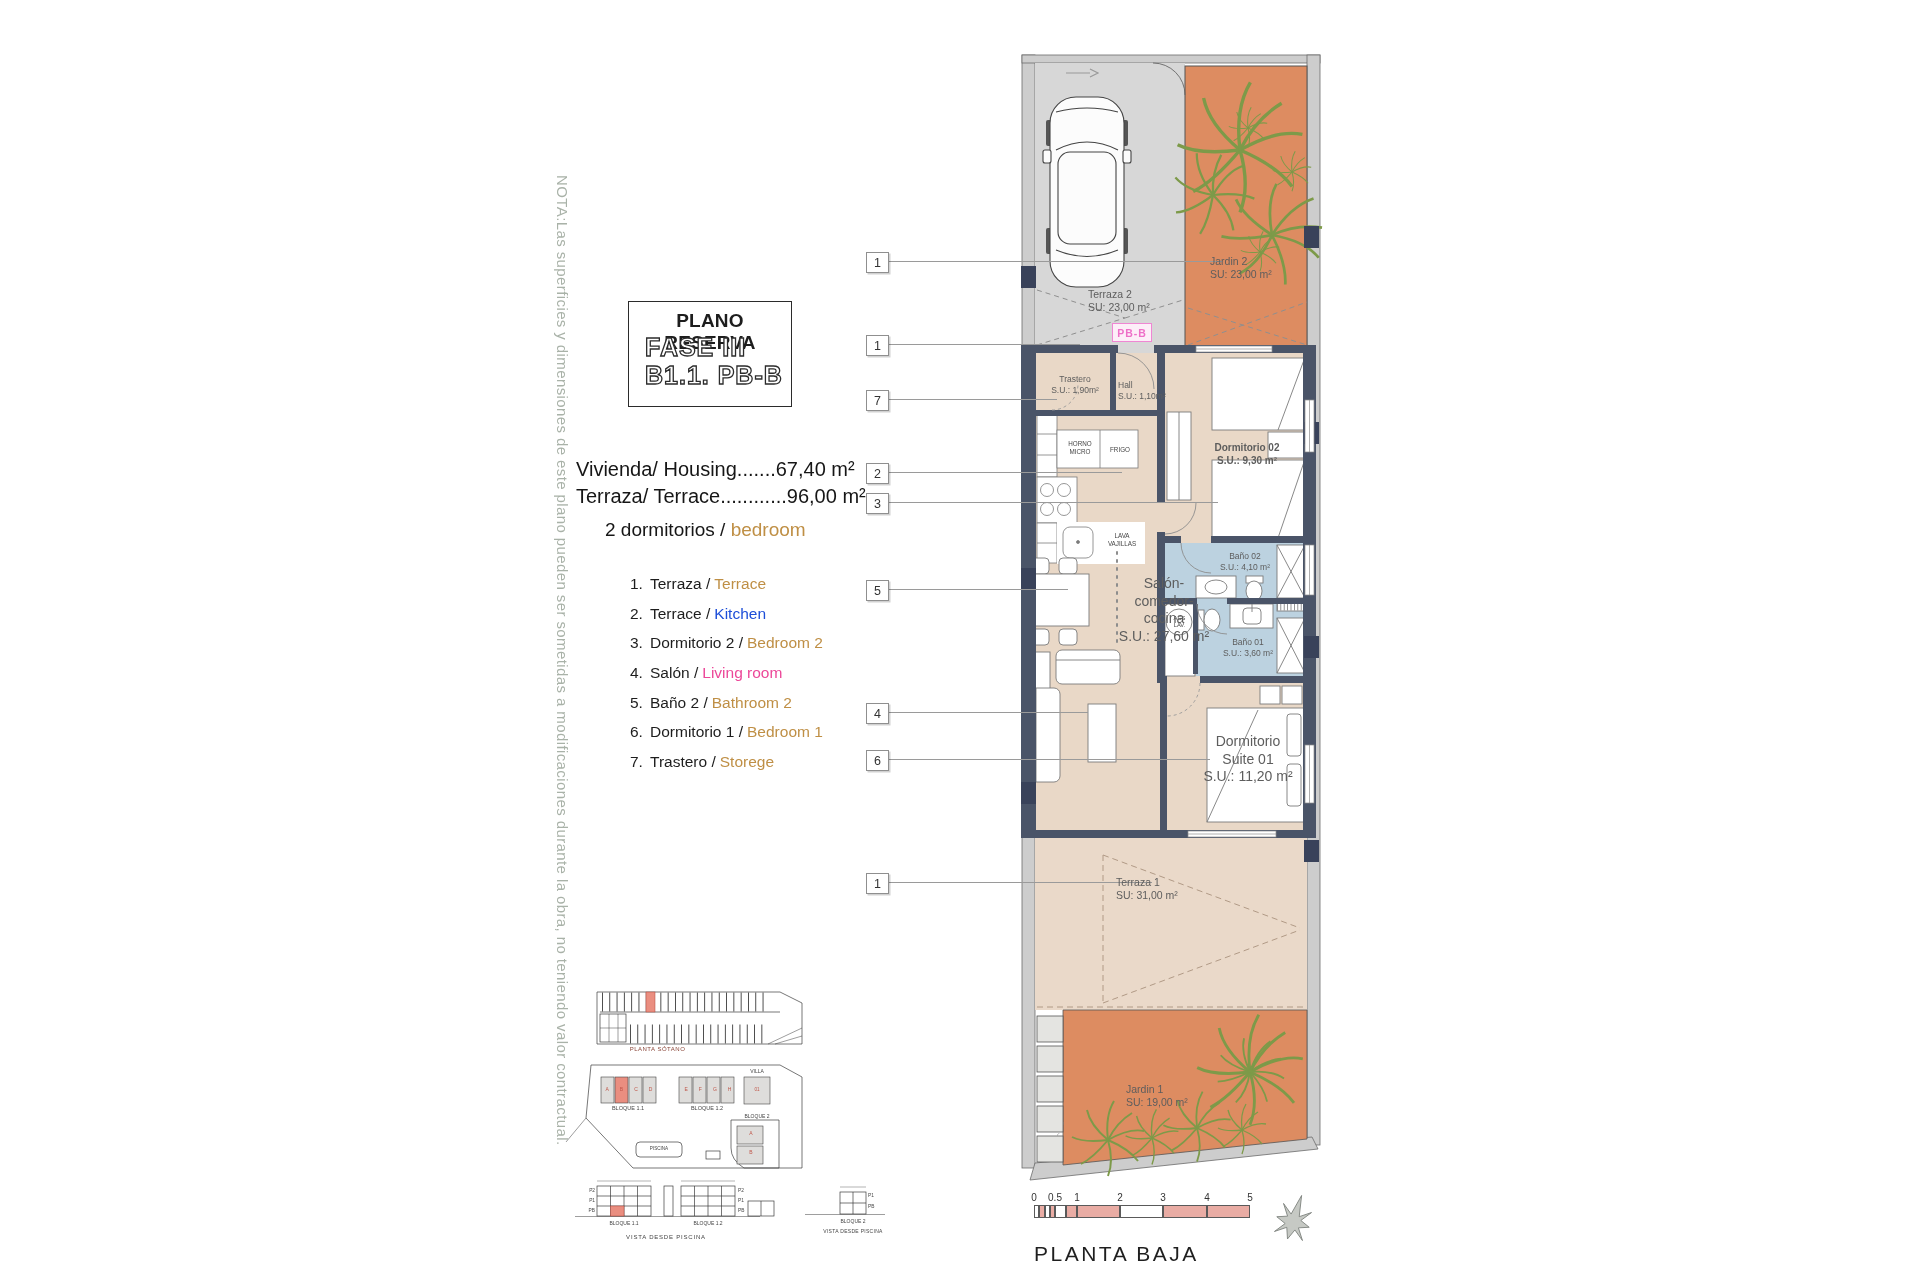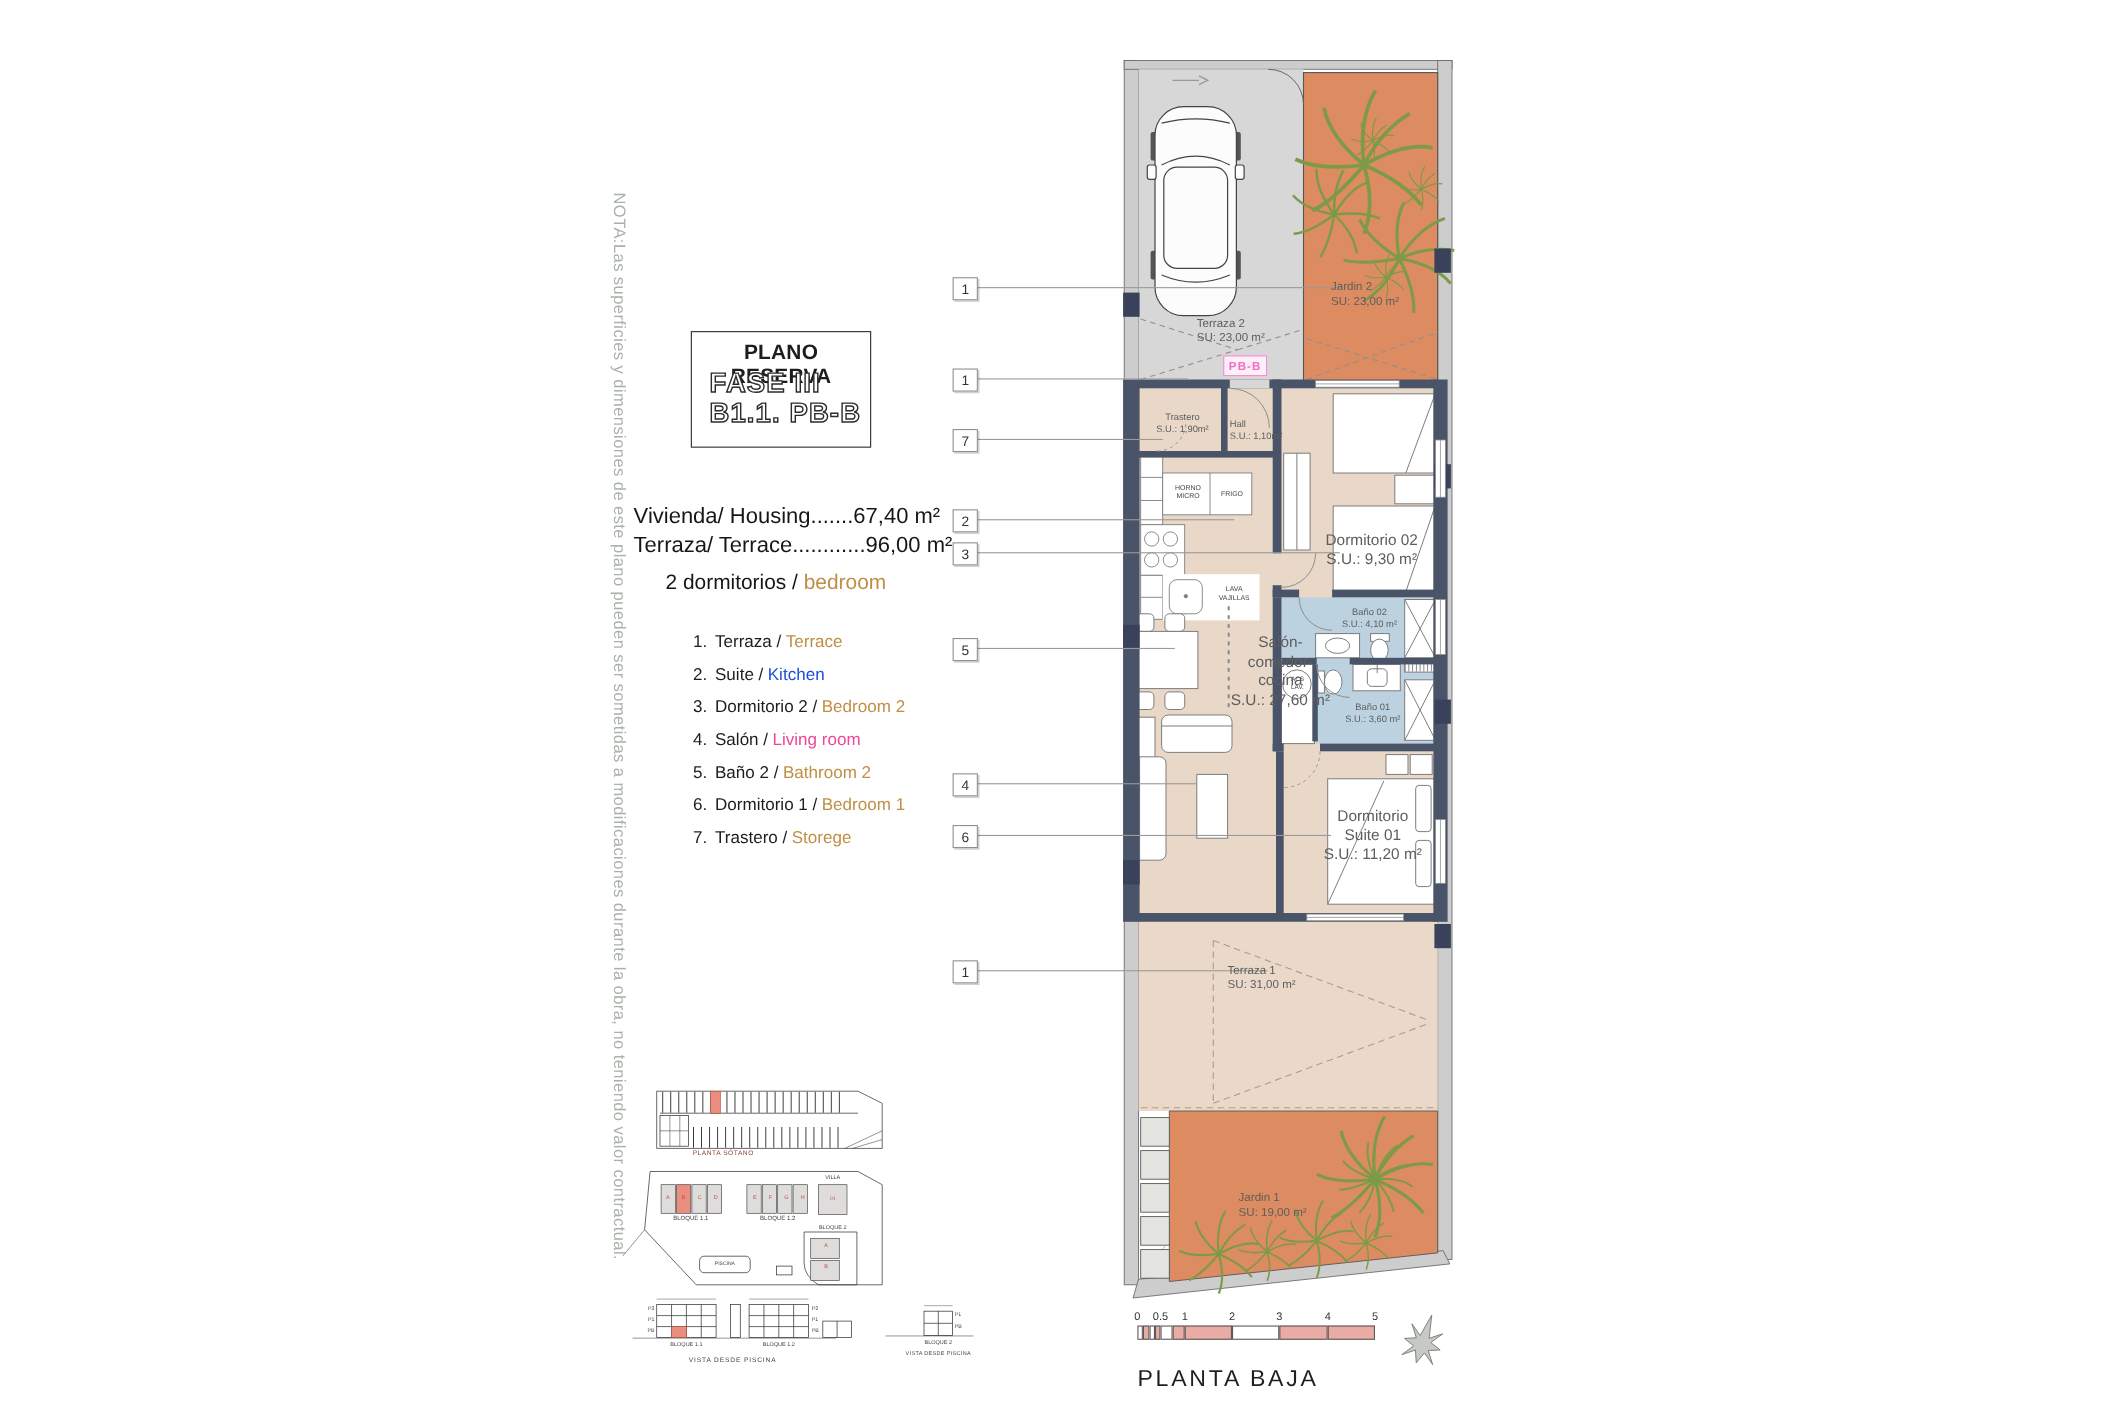--- a/index.html
+++ b/index.html
@@ -44,21 +44,21 @@
     <span style="color:#bf8f45;">bedroom</span>
   </div>
 
   <div class="legend-row" style="top:575px;">
     <span class="num">1.</span>
     <span class="es">Terraza /</span>
     <span class="en" style="color:#bf8f45;">Terrace</span>
   </div>
   <div class="legend-row" style="top:605px;">
     <span class="num">2.</span>
-    <span class="es">Suite /</span>
+    <span class="es">Terrace /</span>
     <span class="en" style="color:#1d4ed8;">Kitchen</span>
   </div>
   <div class="legend-row" style="top:634px;">
     <span class="num">3.</span>
     <span class="es">Dormitorio 2 /</span>
     <span class="en" style="color:#bf8f45;">Bedroom 2</span>
   </div>
   <div class="legend-row" style="top:664px;">
     <span class="num">4.</span>
     <span class="es">Salón /</span>
@@ -315,21 +315,21 @@
 S.U.: 1,90m²</div>
   <div class="lbl left" style="left:1118px;top:380px;font-size:8.5px;">Hall
 S.U.: 1,10m²</div>
   <div class="lbl" style="left:1059px;top:440px;width:42px;font-size:6.3px;color:#444;">HORNO
 MICRO</div>
   <div class="lbl" style="left:1102px;top:446px;width:36px;font-size:6.3px;color:#444;">FRIGO</div>
   <div class="lbl" style="left:1098px;top:532px;width:48px;font-size:6.3px;color:#444;">LAVA
 VAJILLAS</div>
   <div class="lbl" style="left:1166px;top:615px;width:27px;font-size:5.8px;color:#444;">ACS
 LAV.</div>
-  <div class="lbl" style="left:1198px;top:482px;width:98px;font-size:14px;">Dormitorio 02
+  <div class="lbl" style="left:1198px;top:442px;width:98px;font-size:10px;font-weight:bold;">Dormitorio 02
 S.U.: 9,30 m²</div>
   <div class="lbl" style="left:1203px;top:551px;width:84px;font-size:8.5px;">Baño 02
 S.U.: 4,10 m²</div>
   <div class="lbl" style="left:1206px;top:637px;width:84px;font-size:8.5px;">Baño 01
 S.U.: 3,60 m²</div>
   <div class="lbl" style="left:1115px;top:575px;width:98px;font-size:14px;">Salón-comedor-cocina
 S.U.: 27,60 m²</div>
   <div class="lbl" style="left:1198px;top:733px;width:100px;font-size:14px;">Dormitorio Suite 01
 S.U.: 11,20 m²</div>
   <div class="lbl left" style="left:1116px;top:876px;font-size:10.5px;">Terraza 1

